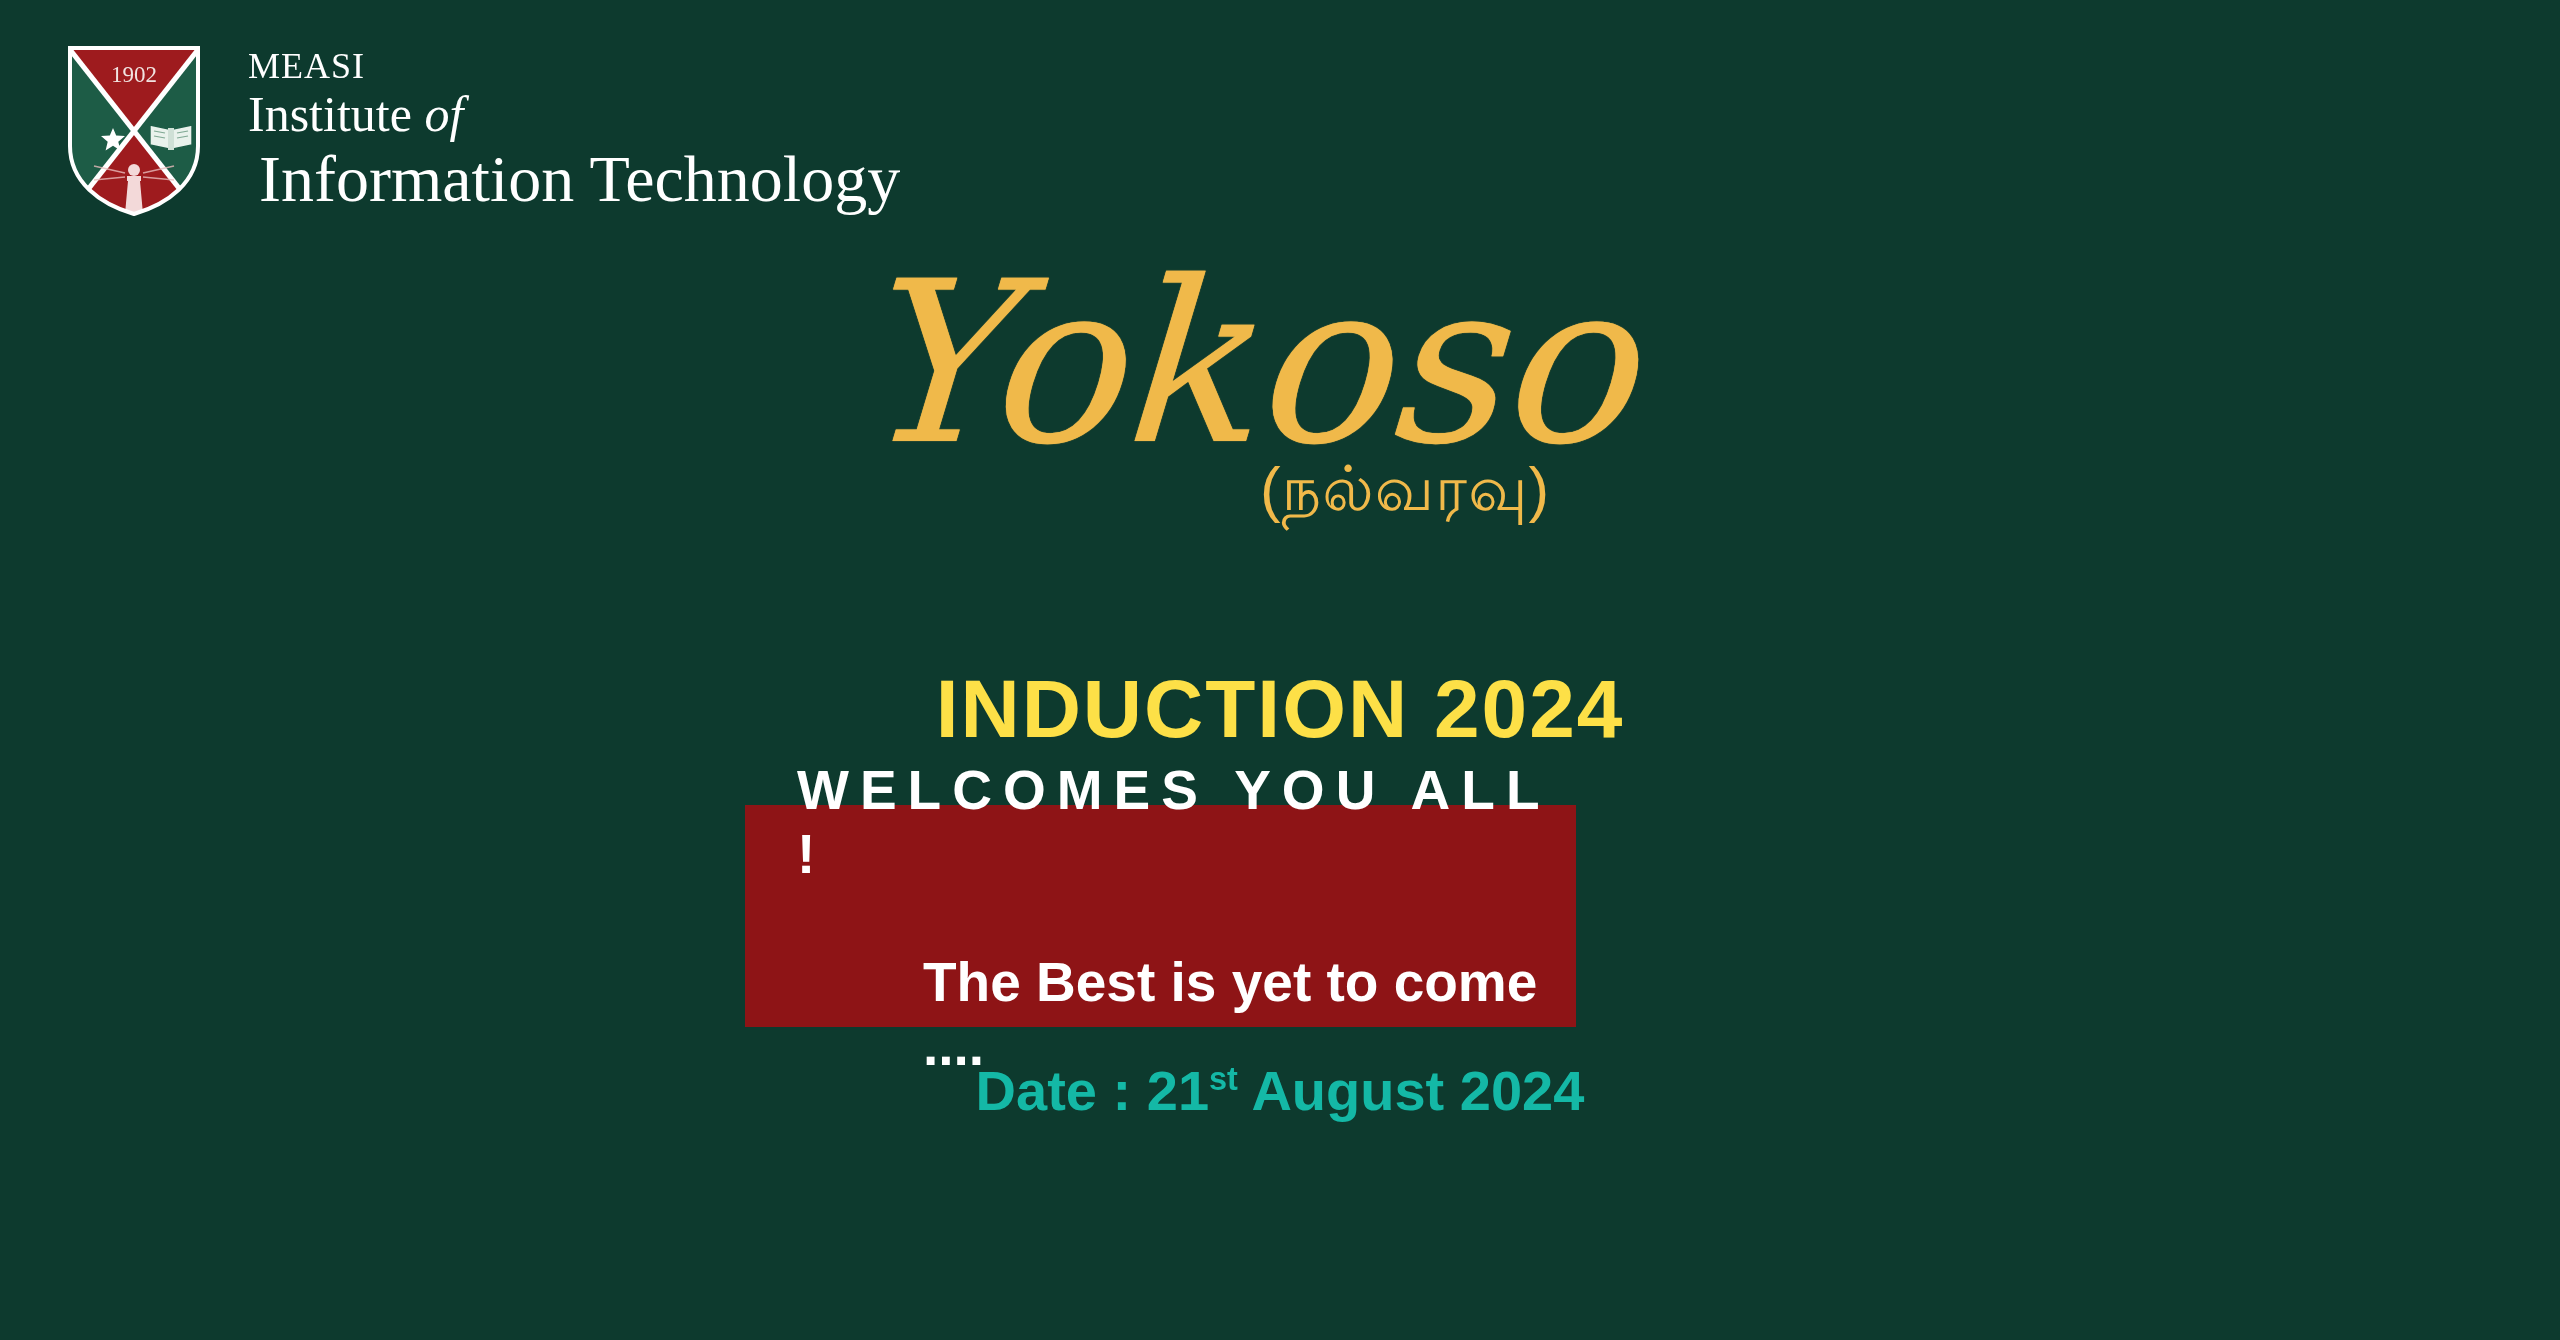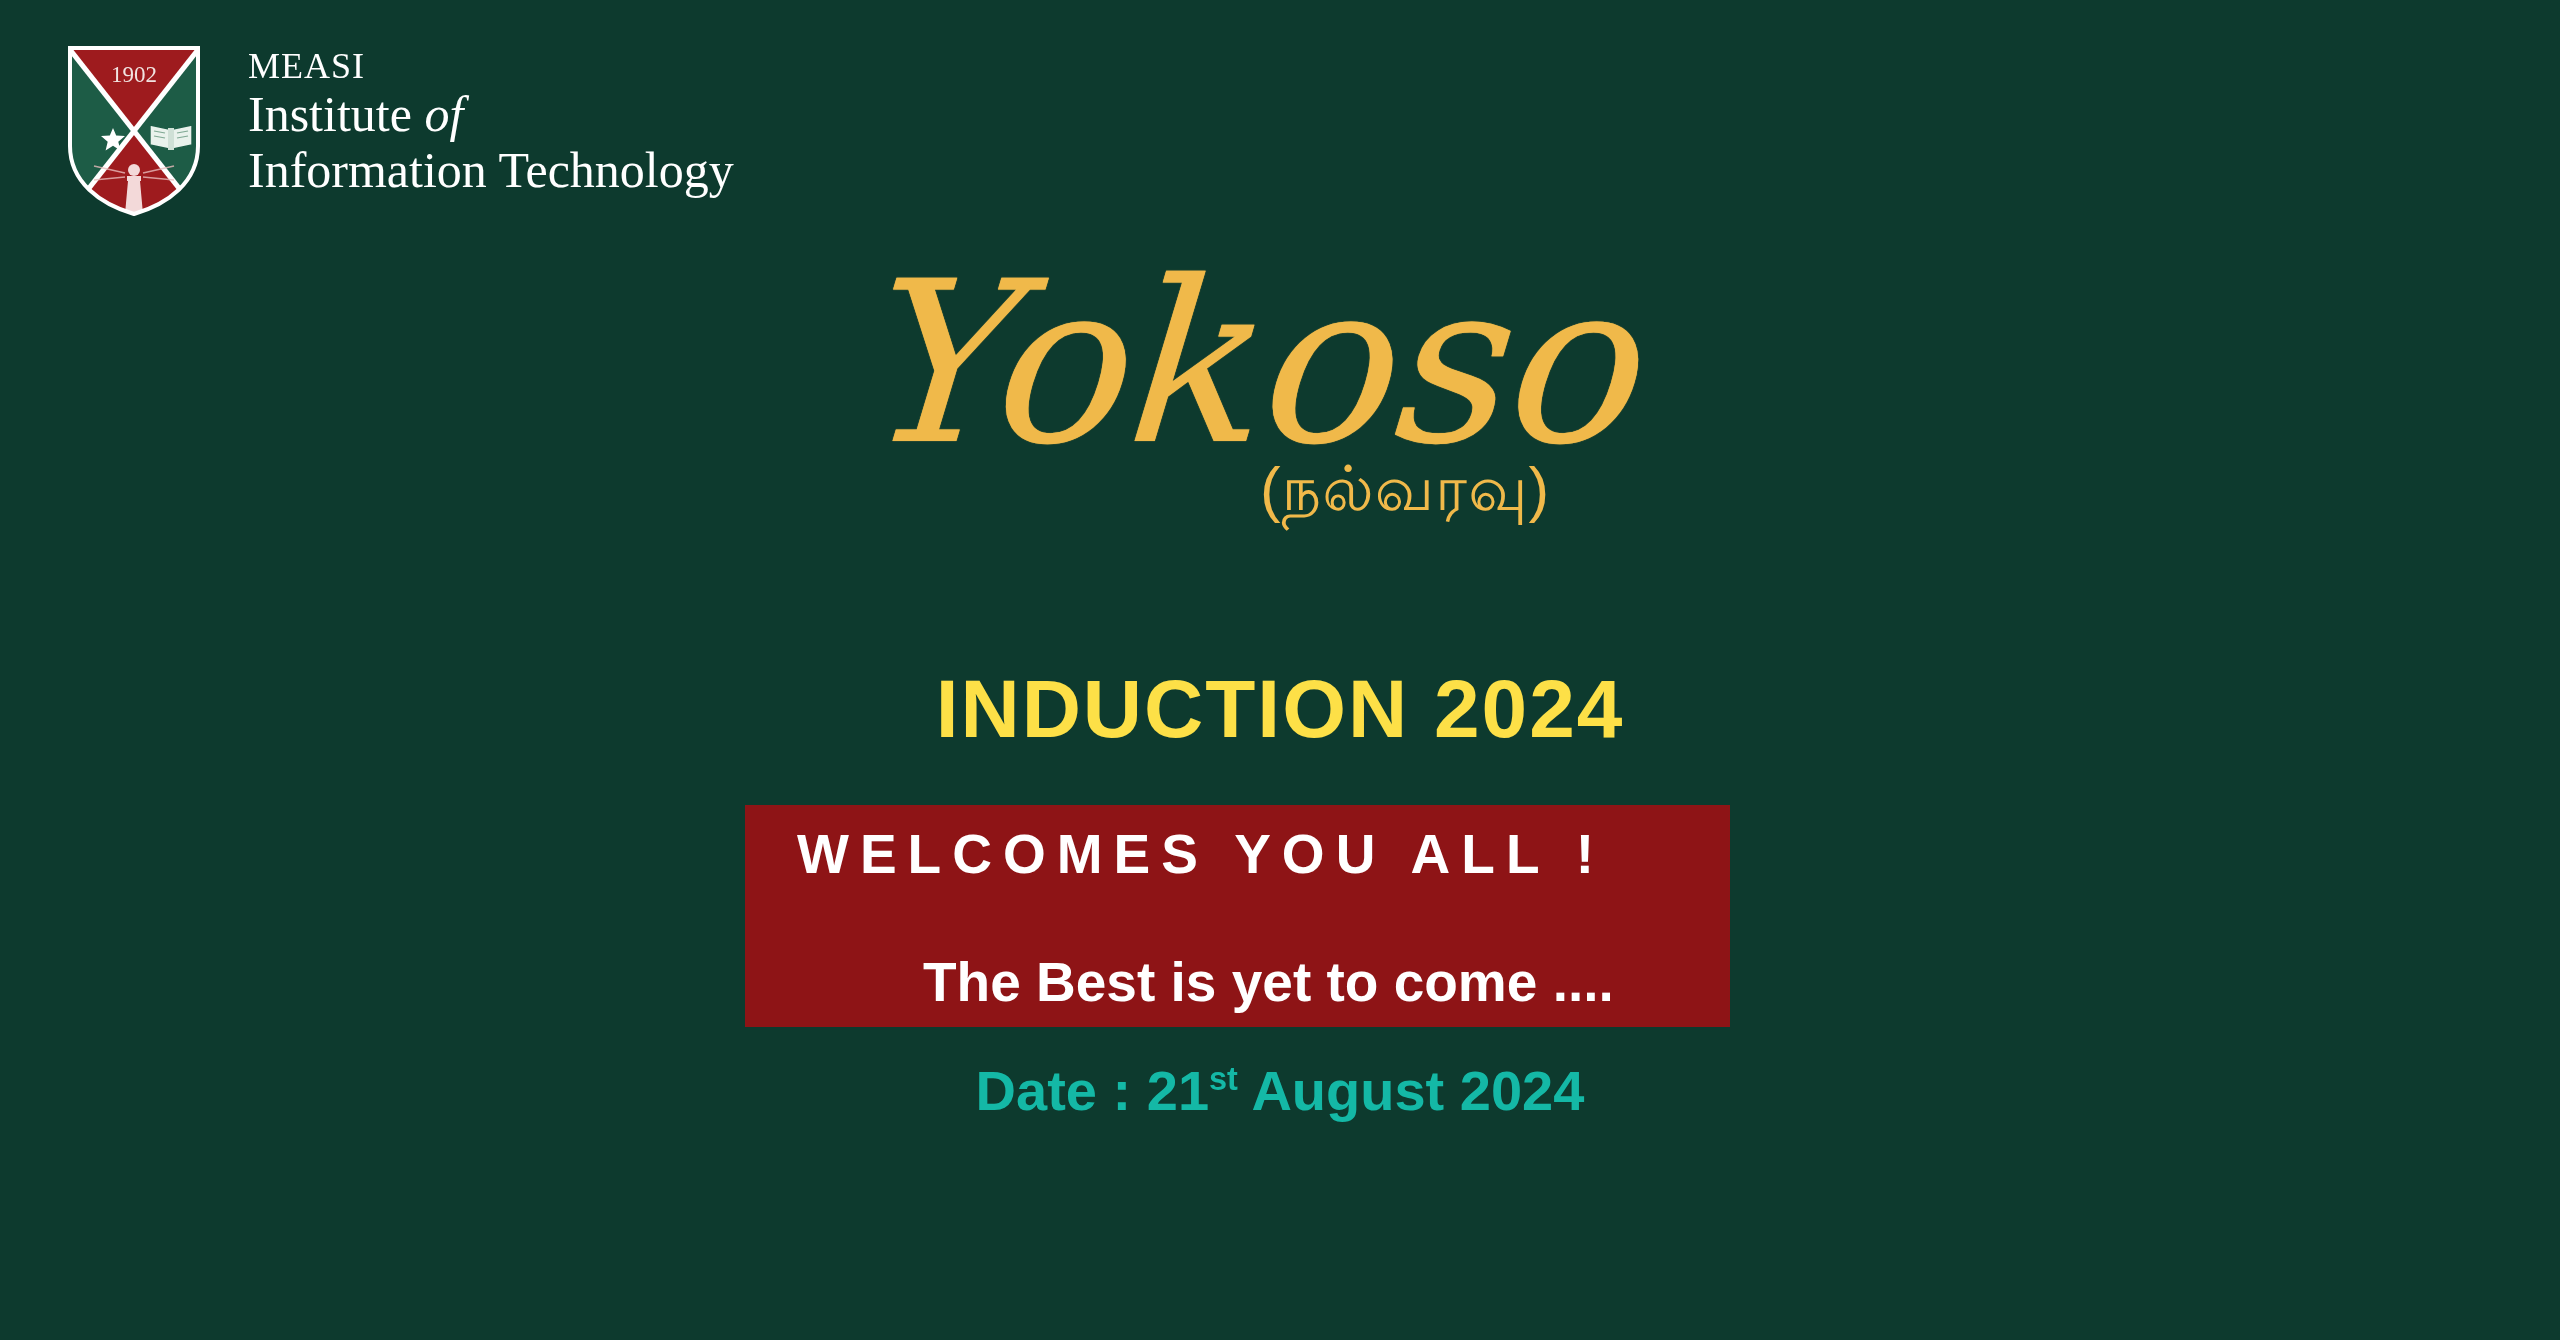--- a/index.html
+++ b/index.html
@@ -16,21 +16,21 @@
   .crest{width:140px;height:175px;flex:0 0 auto;display:block;}
   .logo-text{display:flex;flex-direction:column;justify-content:flex-start;padding-top:4px;}
   .logo-line{
     font-family:"Liberation Serif", serif;
     color:#ffffff;
     line-height:1.12;
     white-space:nowrap;
   }
   .logo-line-1{font-size:36px;letter-spacing:1px;}
   .logo-line-2{font-size:50px;}
-  .logo-line-3{font-size:50px;}
+  .logo-line-3{font-size:66px;margin-left:11px;}
   .ital{font-style:italic;text-align:right;}
 
   
   .yokoso-wrap{
     position:absolute;left:0;right:0;top:258px;
     display:flex;flex-direction:column;align-items:center;
   }
   .yokoso{
     font-family:"DejaVu Serif", serif;
     font-style:italic;
@@ -58,21 +58,21 @@
     text-align:center;
     color:#fde047;
     font-size:82px;
     font-weight:bold;
     letter-spacing:2px;
   }
 
   
   .banner{
     position:absolute;
-    left:745px;top:805px;width:985px;height:222px;
+    left:745px;top:805px;width:831px;height:222px;
     background:#8e1416;
     display:flex;flex-direction:column;justify-content:center;
   }
   .banner-line1{
     color:#ffffff;font-weight:bold;font-size:55px;
     letter-spacing:11px;
     padding-left:52px;
     margin-top:4px;
   }
   .banner-line2{

